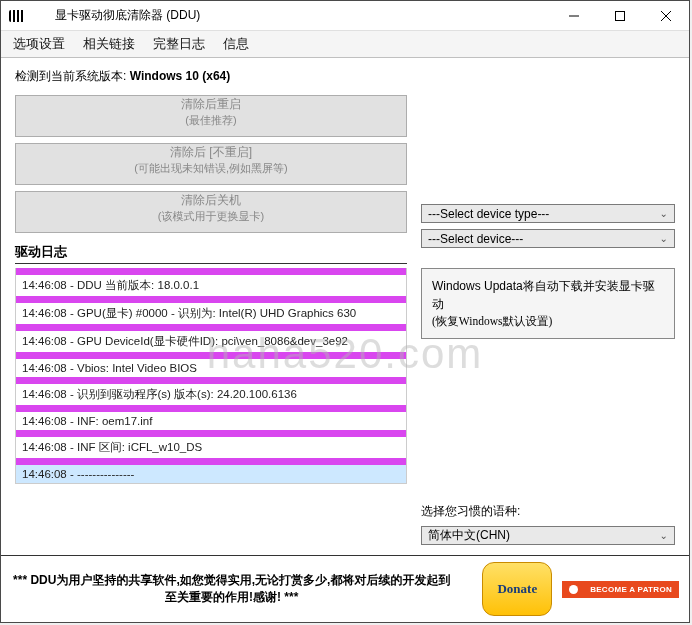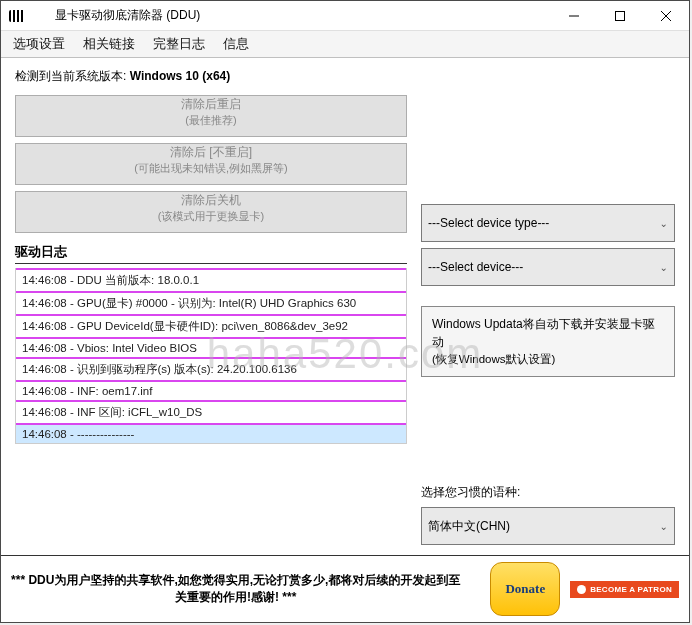--- a/index.html
+++ b/index.html
@@ -14,34 +14,34 @@
 .menubar { display: flex; gap: 18px; padding: 4px 12px; font-size: 13px; color: #111; border-bottom: 1px solid #c0c0c0; background: #f5f5f5; }
 .menubar span { cursor: pointer; }
 .content { flex: 1; display: flex; padding: 8px 14px 0 14px; gap: 14px; position: relative; }
 .leftcol { width: 392px; display: flex; flex-direction: column; }
 .sysline { font-size: 12px; margin: 2px 0 10px 0; }
 .sysline b { font-weight: bold; }
 .optbtn { border: 1px solid #adadad; background: #e1e1e1; color: #888; height: 42px; display: flex; flex-direction: column; align-items: center; font-size: 12px; margin-bottom: 6px; cursor: pointer; }
 .optbtn .line2 { font-size: 11px; }
 .section-title { font-size: 13px; font-weight: bold; margin: 4px 0 4px 0; border-bottom: 1px solid #333; padding-bottom: 2px; }
 .loglist { border: 1px solid #ccc; border-top: none; }
-.logrow { font-size: 11.5px; padding: 3px 6px; border-top: 2px solid #d946ef; color: #222; white-space: nowrap; overflow: hidden; text-overflow: ellipsis; }
+.logrow { font-size: 11.5px; padding: 3px 6px; border-top: 7px solid #d946ef; color: #222; white-space: nowrap; overflow: hidden; text-overflow: ellipsis; }
 .logrow.sel { background: #cde8ff; }
 .rightcol { flex: 1; display: flex; flex-direction: column; padding-top: 138px; }
-.combo { width: 100%; border: 1px solid #7a7a7a; background: #e9e9e9; font-size: 12px; height: 38px; padding: 0 6px; display: flex; align-items: center; justify-content: space-between; margin-bottom: 6px; cursor: pointer; }
+.combo { width: 100%; border: 1px solid #7a7a7a; background: #e9e9e9; font-size: 12px; height: 19px; padding: 0 6px; display: flex; align-items: center; justify-content: space-between; margin-bottom: 6px; cursor: pointer; }
 .combo .chev { font-size: 10px; color: #555; }
 .bigbtn { border: 1px solid #888; background: #f5f5f5; padding: 8px 10px; text-align: left; font-size: 12px; line-height: 1.5; margin-top: 14px; cursor: pointer; }
-.bigbtn .sub { font-size: 11.5px; }
+.bigbtn .sub { font-size: 11.5px; font-family: Liberation Serif, serif; }
 .langlabel { font-size: 12px; margin-top: auto; margin-bottom: 6px; }
 .langcombo { margin-bottom: 10px; }
 .watermark { position: absolute; left: 50%; top: 260px; transform: translateX(-50%); font-size: 42px; color: rgba(180,180,180,0.45); letter-spacing: 2px; pointer-events: none; font-weight: 300; margin-top: 12px; }
 .footer { border-top: 1px solid #333; background: #fff; padding: 6px 10px; display: flex; align-items: center; gap: 10px; }
 .footer-msg { flex: 1; text-align: center; font-size: 12px; font-weight: bold; color: #000; line-height: 1.4; }
 .donate { background: linear-gradient(#ffe066, #ffc107); border: 1px solid #c98b00; border-radius: 12px; padding: 18px 14px; font-weight: bold; font-size: 13px; color: #1a3d7a; cursor: pointer; font-family: Georgia, serif; margin-left: 20px; }
-.patron { background: #e8491d; color: #fff; font-size: 8px; padding: 4px 7px; cursor: pointer; display: flex; align-items: center; gap: 4px; font-weight: bold; letter-spacing: 0.3px; }
+.patron { background: #e8491d; color: #fff; font-size: 8px; padding: 4px 7px; cursor: pointer; display: flex; align-items: center; gap: 12px; font-weight: bold; letter-spacing: 0.3px; }
 .patron-circle { width: 9px; height: 9px; border-radius: 50%; background: #fff; }
 </style>
 </head>
 <body>
 
 <div class="window">
   <div class="titlebar">
     <div class="titlebar-icon"></div>
     <div class="titlebar-title">显卡驱动彻底清除器 (DDU)</div>
     <div class="winbtns">

